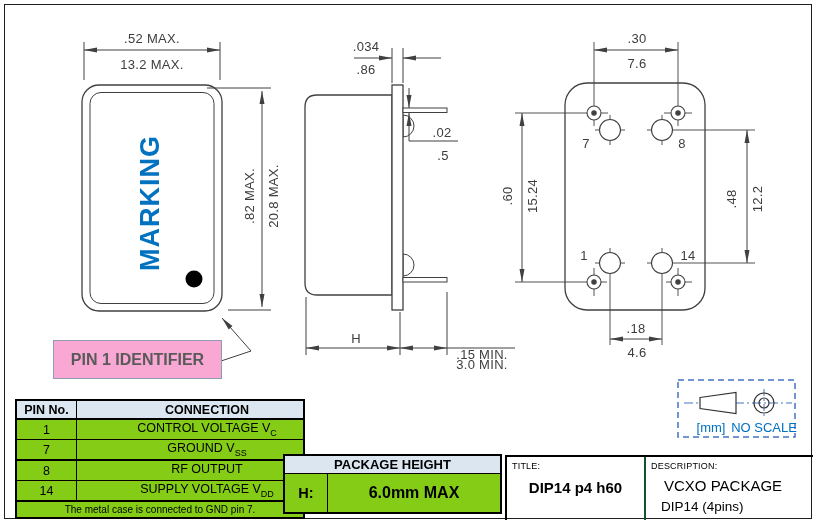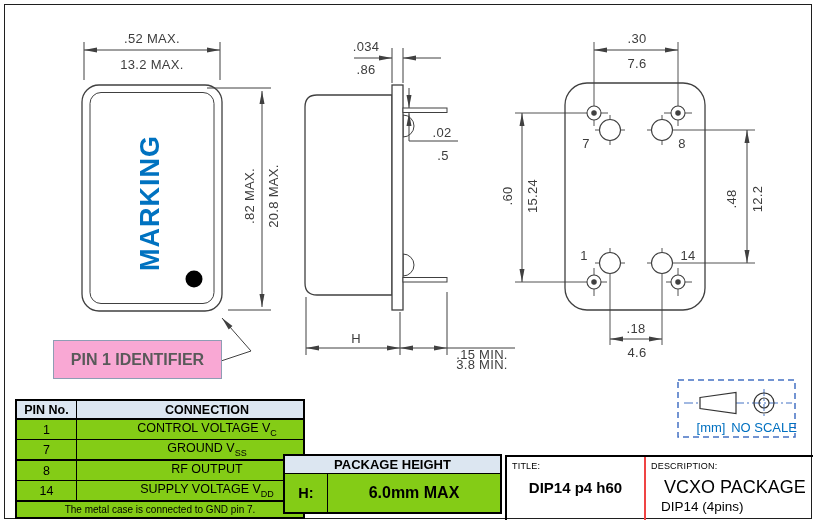--- a/index.html
+++ b/index.html
@@ -28,26 +28,26 @@
   .pin-table tr.grp td{border-top:2px solid #000;}
   .pin-table tr.note td{border-top:2px solid #000;height:15px;font-size:10px;}
   .pin-table sub{font-size:9px;}
   .ph-table{left:283px;top:454px;border:2px solid #000;}
   .ph-table tr.hdr td{height:17px;background:#dce6f1;font-weight:bold;font-size:13px;}
   .ph-table td.hk{width:38px;height:38px;font-weight:bold;font-size:14.5px;}
   .ph-table td.hv{width:168px;font-weight:bold;font-size:16px;}
   .titleblock{position:absolute;left:505px;top:455px;width:306px;height:63px;
               border-top:2px solid #000;border-left:2px solid #000;display:flex;}
   .tb-cell{position:relative;height:100%;}
-  .tb-left{width:137px;border-right:2px solid #ef4444;}
+  .tb-left{width:137px;border-right:2px solid #14532d;}
   .tb-right{flex:1;}
   .tb-label{position:absolute;left:5px;top:4px;font-size:9px;color:#000;letter-spacing:.2px;}
   .tb-title{position:absolute;left:0;top:22px;width:100%;text-align:center;
             font-size:15px;font-weight:bold;color:#000;}
-  .tb-desc1{position:absolute;left:18px;top:20px;font-size:18px;color:#000;text-align:center;}
+  .tb-desc1{position:absolute;left:18px;top:20px;font-size:15px;color:#000;text-align:center;}
   .tb-desc2{position:absolute;left:15px;top:42px;font-size:13.5px;color:#000;}
   .scale-label{position:absolute;display:flex;align-items:center;justify-content:center;
                font-size:13px;font-weight:400;color:#0070c0;white-space:nowrap;}
 </style>
 </head>
 <body>
 
 <div id="canvas">
 
   <div class="frame"></div>
@@ -156,21 +156,21 @@
   <span class="dim vdim" style="left:209px;top:188px;width:80px;height:16px;">.82 MAX.</span>
   <span class="dim vdim" style="left:233px;top:188px;width:80px;height:16px;">20.8 MAX.</span>
   <div class="callout">PIN 1 IDENTIFIER</div>
 
   <span class="dim" style="left:336px;top:38px;width:60px;height:16px;text-align:right;">.034</span>
   <span class="dim" style="left:336px;top:61px;width:60px;height:16px;">.86</span>
   <span class="dim" style="left:412px;top:124px;width:60px;height:16px;">.02</span>
   <span class="dim" style="left:413px;top:147px;width:60px;height:16px;">.5</span>
   <span class="dim" style="left:336px;top:330px;width:40px;height:16px;">H</span>
   <span class="dim" style="left:442px;top:346px;width:80px;height:16px;">.15 MIN.</span>
-  <span class="dim" style="left:442px;top:356px;width:80px;height:16px;">3.8 MIN.</span>
+  <span class="dim" style="left:442px;top:356px;width:80px;height:16px;">3.0 MIN.</span>
 
   <span class="dim" style="left:607px;top:30px;width:60px;height:16px;">.30</span>
   <span class="dim" style="left:607px;top:55px;width:60px;height:16px;">7.6</span>
   <span class="dim vdim" style="left:467px;top:188px;width:80px;height:16px;">.60</span>
   <span class="dim vdim" style="left:492px;top:188px;width:80px;height:16px;">15.24</span>
   <span class="dim vdim" style="left:691px;top:191px;width:80px;height:16px;">.48</span>
   <span class="dim vdim" style="left:717px;top:191px;width:80px;height:16px;">12.2</span>
   <span class="dim" style="left:606px;top:320px;width:60px;height:16px;">.18</span>
   <span class="dim" style="left:607px;top:344px;width:60px;height:16px;">4.6</span>
   <span class="dim" style="left:576px;top:135px;width:20px;height:16px;">7</span>

